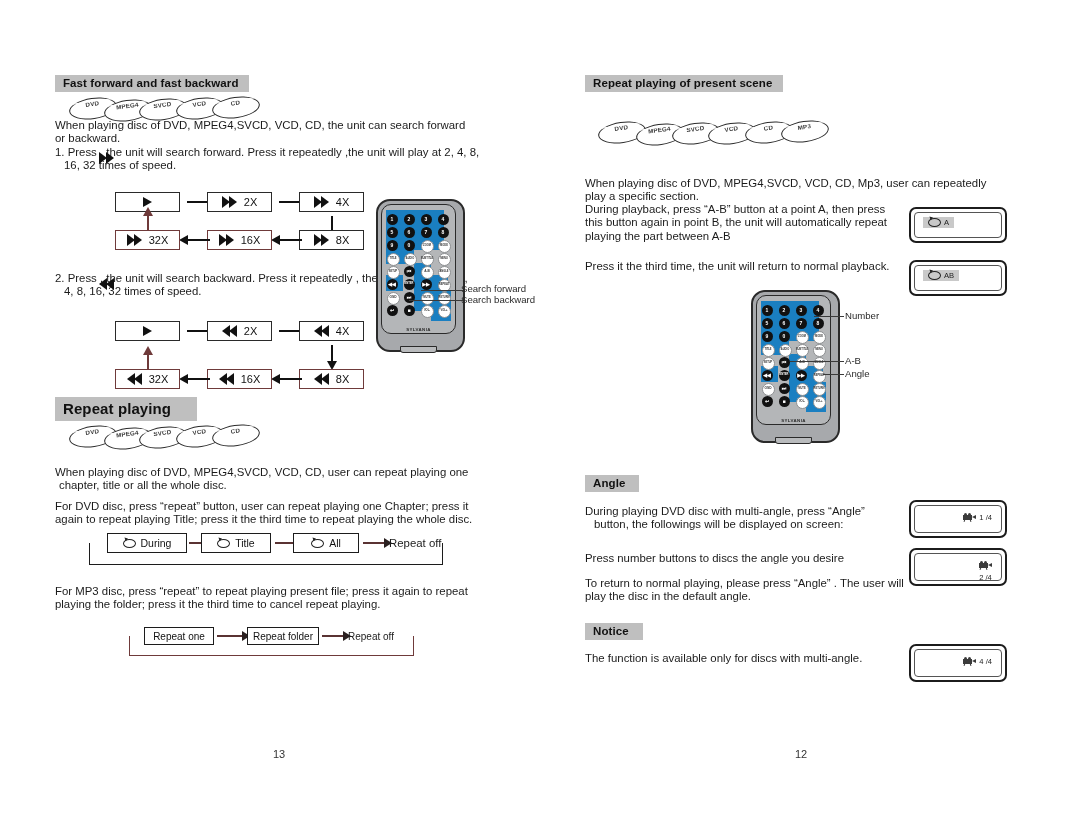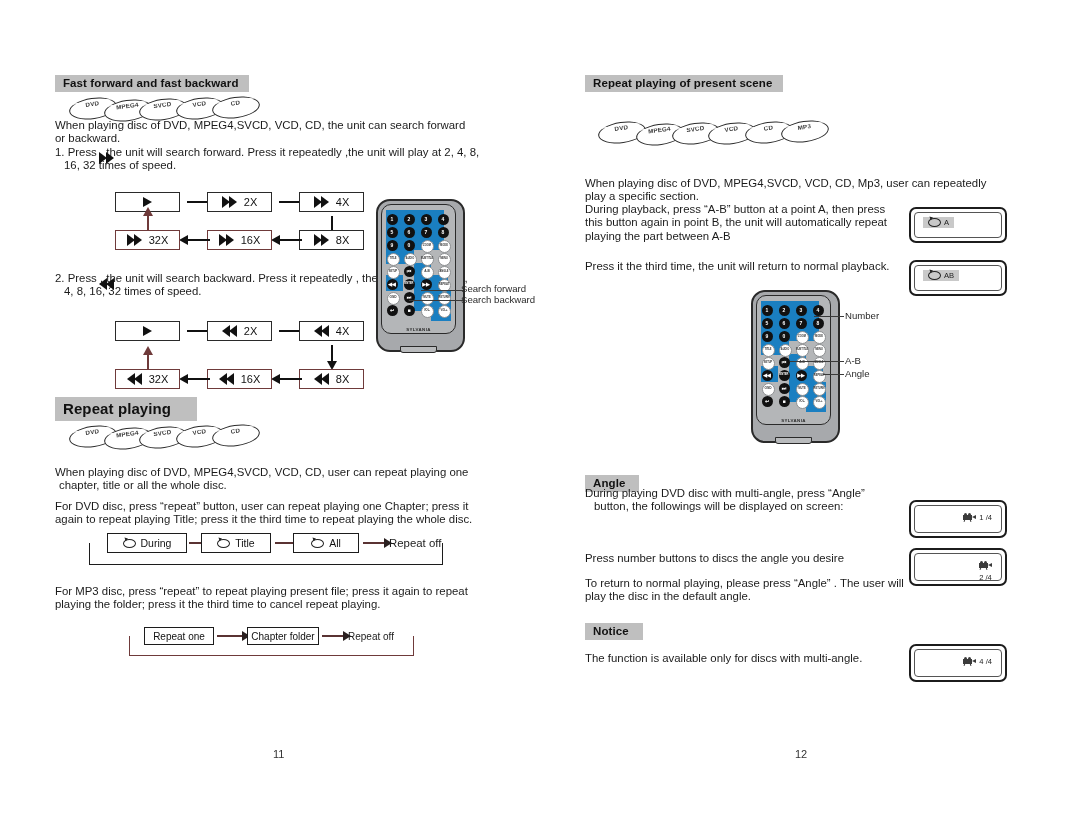--- a/index.html
+++ b/index.html
@@ -366,27 +366,27 @@
     <div class="ar-dark" style="left:352px;top:542px;width:22px;"></div>
     <div class="txt" style="position:absolute;left:378px;top:537px;">Repeat off</div>
     <div class="ubar" style="left:78px;top:543px;width:352px;height:21px;"></div>
   </div>
 
   <div class="txt" style="position:absolute;left:44px;top:585px;width:430px;">For MP3 disc, press “repeat” to repeat playing present file; press it again to repeat playing the folder; press it the third time to cancel repeat playing.</div>
 
   <div>
     <div class="loopbox" style="left:133px;top:627px;width:70px;height:18px;font-size:10px;">Repeat one</div>
     <div class="ar-dark" style="left:206px;top:635px;width:26px;"></div>
-    <div class="loopbox" style="left:236px;top:627px;width:72px;height:18px;font-size:10px;">Chapter folder</div>
+    <div class="loopbox" style="left:236px;top:627px;width:72px;height:18px;font-size:10px;">Repeat folder</div>
     <div class="ar-dark" style="left:311px;top:635px;width:22px;"></div>
     <div class="txt" style="position:absolute;left:337px;top:630px;font-size:10px;">Repeat off</div>
     <div class="ubar red" style="left:118px;top:636px;width:283px;height:19px;"></div>
   </div>
 
-  <div class="pagenum" style="left:262px;top:748px;">11</div>
+  <div class="pagenum" style="left:262px;top:748px;">13</div>
 </div>
 
 <div class="page page-right">
 
   <div class="sec-head small" style="position:absolute;left:45px;top:75px;">Repeat playing of present scene</div>
 
   <div class="disc-row" style="position:absolute;left:58px;top:120px;width:290px;">
     <div class="disc" style="left:0px;top:2px;">
         <span>DVD</span>
       </div>
@@ -471,21 +471,21 @@
   </div>
   <div class="callout" style="left:305px;top:310px;">Number</div>
   <div class="callout" style="left:305px;top:355px;">A-B</div>
   <div class="callout" style="left:305px;top:368px;">Angle</div>
   <div class="calline" style="left:274px;top:316px;width:30px;"></div>
   <div class="calline" style="left:250px;top:361px;width:54px;"></div>
   <div class="calline" style="left:283px;top:374px;width:21px;"></div>
 
   <div class="sec-head mid" style="position:absolute;left:45px;top:475px;">Angle</div>
 
-  <div class="txt indent" style="position:absolute;left:45px;top:487px;width:300px;">During playing DVD disc with multi-angle, press “Angle” button, the followings will be displayed on screen:</div>
+  <div class="txt indent" style="position:absolute;left:45px;top:505px;width:300px;">During playing DVD disc with multi-angle, press “Angle” button, the followings will be displayed on screen:</div>
   <div class="txt" style="position:absolute;left:45px;top:552px;width:320px;">Press number buttons to discs the angle you desire</div>
   <div class="txt" style="position:absolute;left:45px;top:577px;width:320px;">To return to normal playing, please press “Angle” . The user will play the disc in the default angle.</div>
 
   <div class="sec-head mid" style="position:absolute;left:45px;top:623px;">Notice</div>
   <div class="txt" style="position:absolute;left:45px;top:652px;width:330px;">The function is available only for discs with multi-angle.</div>
 
   <div class="tv" style="left:369px;top:500px;width:98px;height:38px;">
     <div class="tv-badge" style="right:8px;top:10px;background:transparent;">
       <span class="cam">
           <i class="body"></i>

